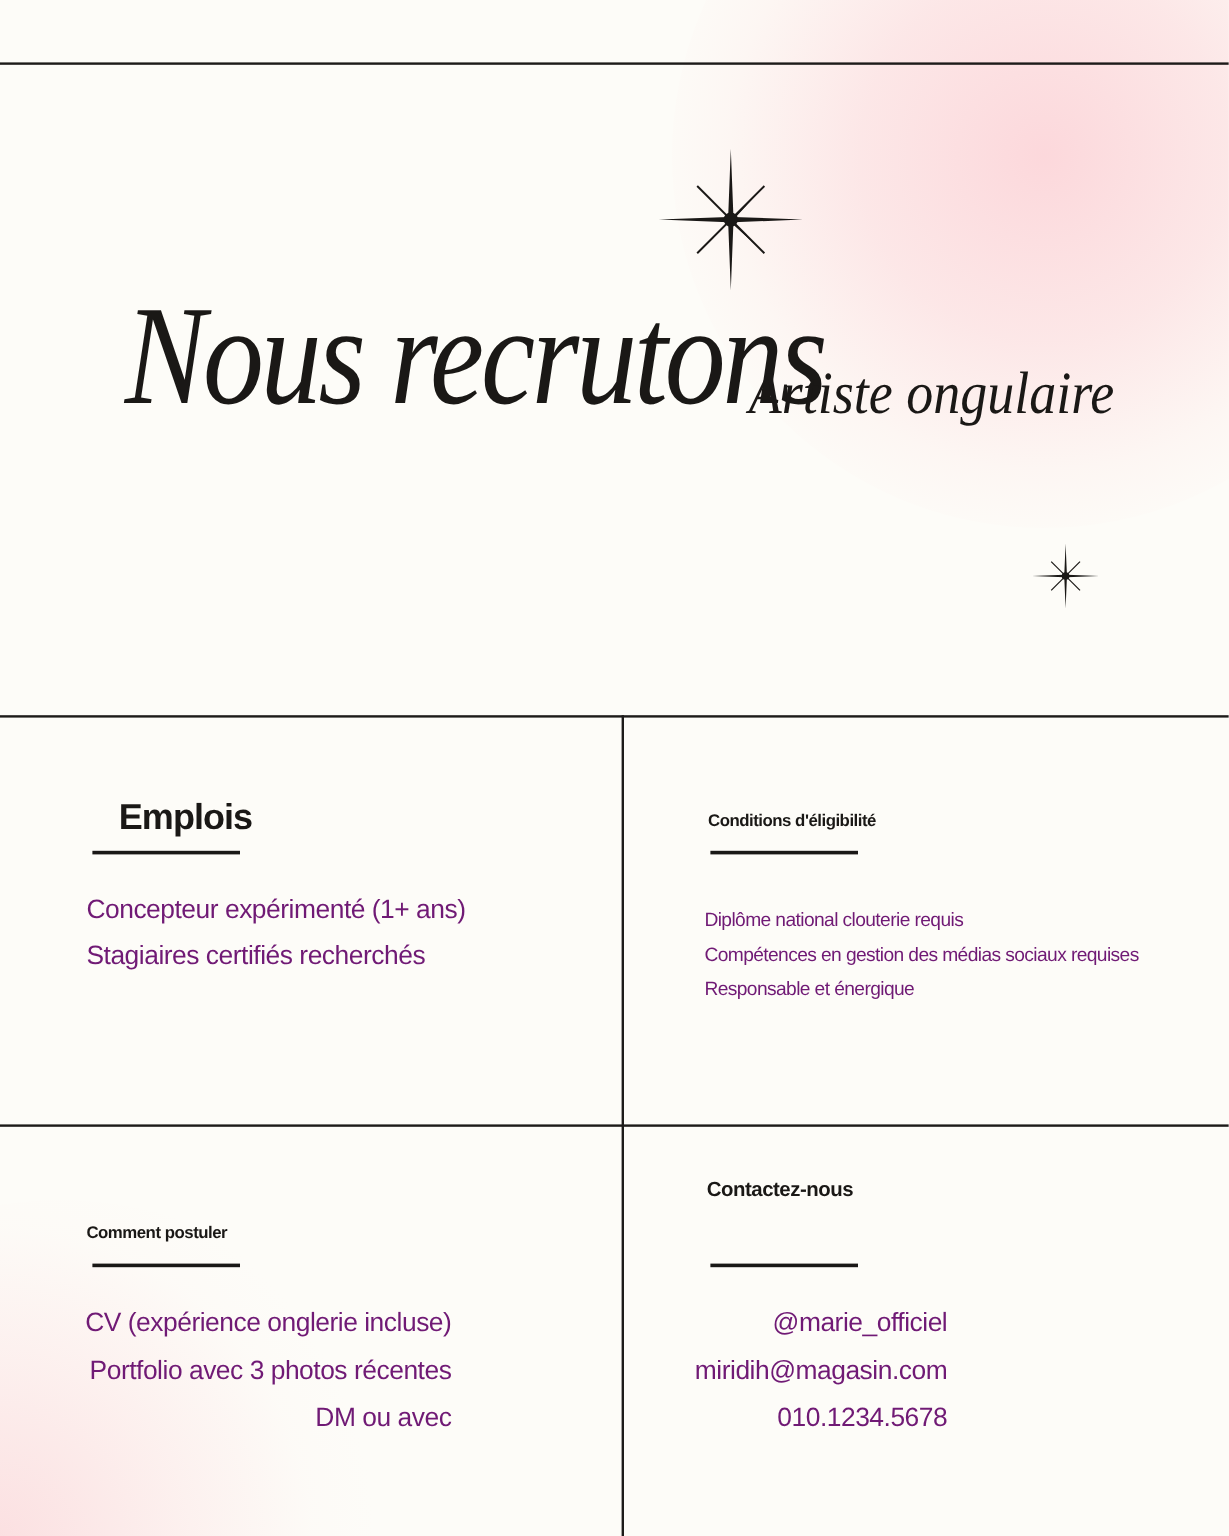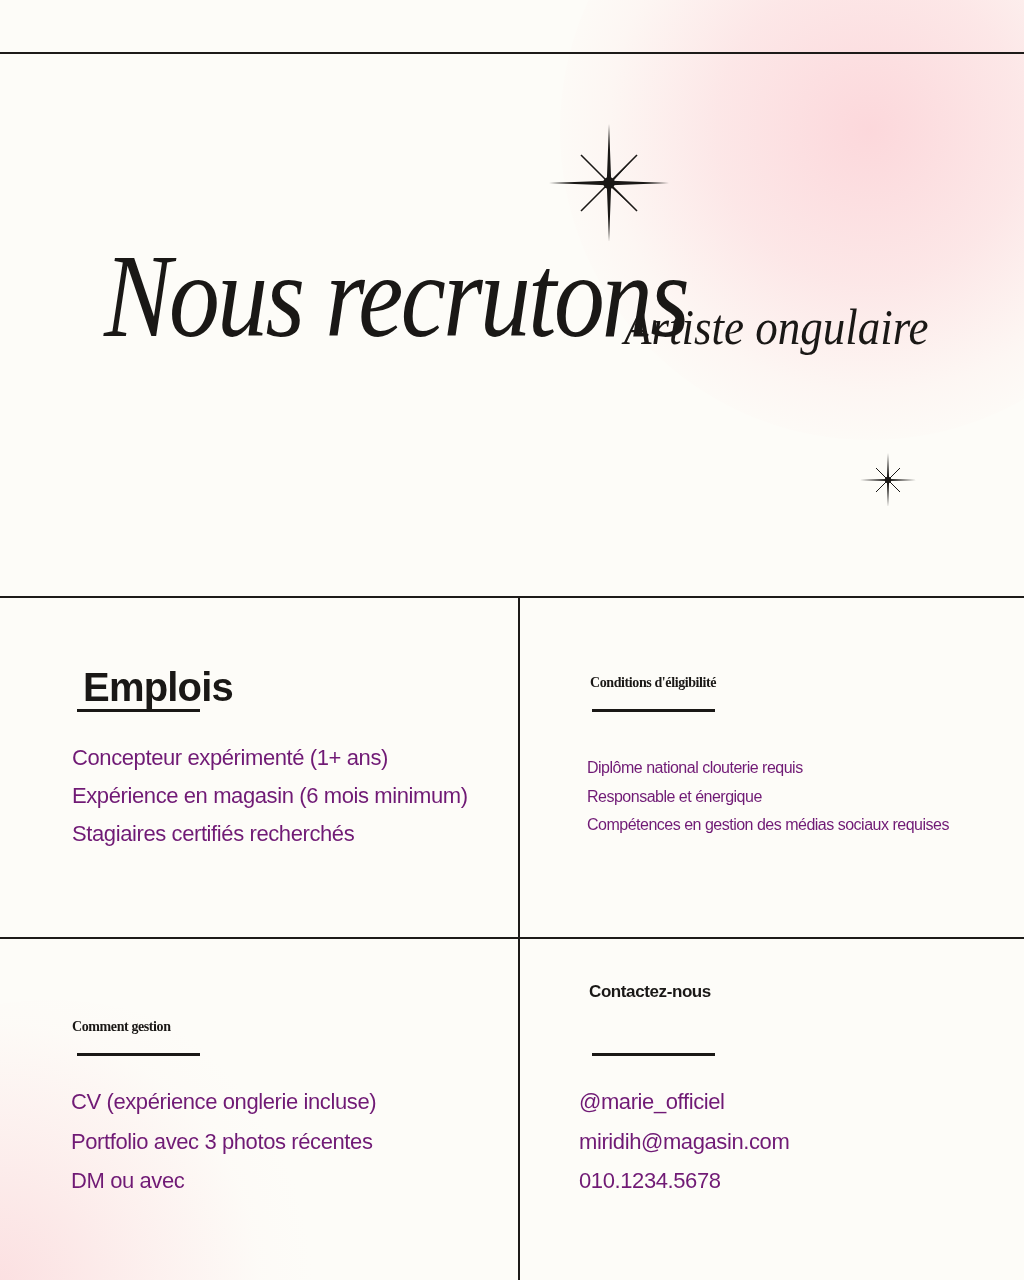--- a/index.html
+++ b/index.html
@@ -31,29 +31,29 @@
   }
   .subtitle {
     position: absolute; left: 624px; top: 302px;
     font-family: "Liberation Serif", serif; font-style: italic;
     font-size: 50px; line-height: 1; white-space: nowrap; color: #1a1816;
     transform: scaleX(0.9); transform-origin: left top;
   }
   .star { position: absolute; }
 
   .heading { position: absolute; font-weight: bold; color: #1a1816; white-space: nowrap; }
-  .h-big { font-size: 40px; letter-spacing: -0.8px; }
-  .h-small { font-size: 14px; letter-spacing: -0.4px; font-family: Liberation Serif, serif; }
+  .h-big { font-size: 30px; letter-spacing: -0.8px; margin-left: 16px; }
+  .h-small { font-size: 14px; letter-spacing: -0.4px; }
   .h-med { font-size: 17px; letter-spacing: -0.4px; }
   .underline { position: absolute; width: 123px; height: 3px; background: #1a1816; }
 
   .list { position: absolute; margin: 0; padding: 0; list-style: none; }
   .list li { white-space: nowrap; color: #701a75; letter-spacing: -0.4px; }
   .list-lg li { font-size: 22px; line-height: 38px; }
-  .list-lg2 li { font-size: 22px; line-height: 39.5px; }
+  .list-lg2 li { font-size: 22px; line-height: 39.5px; text-align: right; }
   .list-sm li { font-size: 16px; line-height: 28.5px; letter-spacing: -0.5px; }
 </style>
 </head>
 <body>
 
 <div class="glow-tr"></div>
 <div class="glow-bl"></div>
 
 <div class="hline" style="top:52px"></div>
 <div class="hline" style="top:596px"></div>
@@ -80,37 +80,36 @@
   </div>
   <div class="title">Nous recrutons</div>
   <div class="subtitle">Artiste ongulaire</div>
 </section>
 
 <section>
   <div class="heading h-big" style="left:83px; top:665px">Emplois</div>
   <div class="underline" style="left:77px; top:709px"></div>
   <ul class="list list-lg" style="left:72px; top:739px">
     <li>Concepteur expérimenté (1+ ans)</li>
-    <li>Expérience en magasin (6 mois minimum)</li>
     <li>Stagiaires certifiés recherchés</li>
   </ul>
 </section>
 
 <section>
   <div class="heading h-small" style="left:590px; top:675px">Conditions d'éligibilité</div>
   <div class="underline" style="left:592px; top:709px"></div>
   <ul class="list list-sm" style="left:587px; top:754px">
     <li>Diplôme national clouterie requis</li>
+    <li>Compétences en gestion des médias sociaux requises</li>
     <li>Responsable et énergique</li>
-    <li>Compétences en gestion des médias sociaux requises</li>
   </ul>
 </section>
 
 <section>
-  <div class="heading h-small" style="left:72px; top:1019px">Comment gestion</div>
+  <div class="heading h-small" style="left:72px; top:1019px">Comment postuler</div>
   <div class="underline" style="left:77px; top:1053px"></div>
   <ul class="list list-lg2" style="left:71px; top:1082px">
     <li>CV (expérience onglerie incluse)</li>
     <li>Portfolio avec 3 photos récentes</li>
     <li>DM ou avec</li>
   </ul>
 </section>
 
 <section>
   <div class="heading h-med" style="left:589px; top:982px">Contactez-nous</div>

